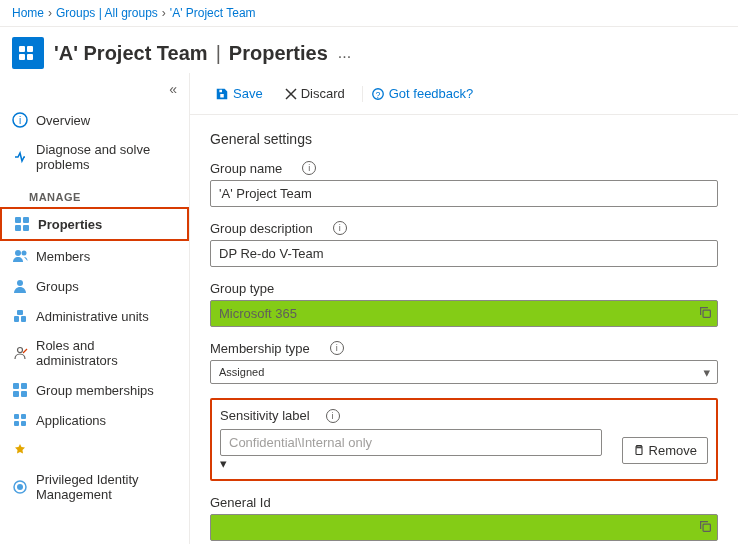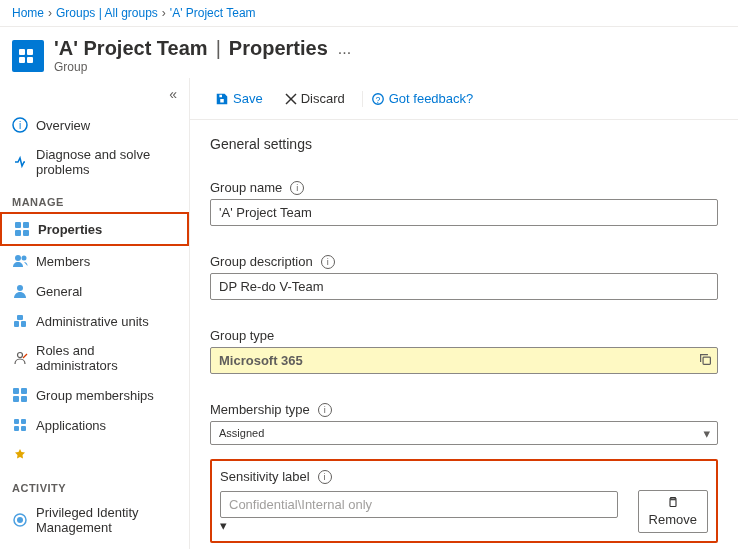--- a/index.html
+++ b/index.html
@@ -16,21 +16,21 @@
     .page-header-icon svg { width: 20px; height: 20px; fill: white; }
     .page-header-text h1 { font-size: 20px; font-weight: 600; color: #323130; display: flex; align-items: center; gap: 6px; }
     .page-header-text .subtitle { font-size: 12px; color: #605e5c; }
     .separator { color: #605e5c; font-weight: 300; font-size: 20px; margin: 0 2px; }
 
     
     .layout { display: flex; height: calc(551px - 80px); }
 
     
     .sidebar { width: 190px; min-width: 190px; border-right: 1px solid #edebe9; overflow-y: auto; padding-bottom: 10px; }
-    .sidebar-section-label { font-size: 11px; font-weight: 600; color: #605e5c; padding: 12px 12px 4px 12px; text-transform: uppercase; letter-spacing: 0.5px; }
+    .sidebar-section-label { font-size: 11px; font-weight: 600; color: #605e5c; padding: 12px 12px 4px 29px; text-transform: uppercase; letter-spacing: 0.5px; }
     .sidebar-item { display: flex; align-items: center; gap: 8px; padding: 7px 12px; cursor: pointer; font-size: 13px; color: #323130; position: relative; }
     .sidebar-item.active { background: #edebe9; font-weight: 600; }
     .sidebar-item.active::before { content: ''; position: absolute; left: 0; top: 0; bottom: 0; width: 3px; background: #0078d4; }
     .sidebar-item .icon { width: 16px; height: 16px; display: flex; align-items: center; justify-content: center; flex-shrink: 0; }
     .sidebar-item.active { border: 2px solid #d83b01; background: #fff; }
     .sidebar-item.active::before { display: none; }
 
     
     .collapse-btn { background: none; border: none; cursor: pointer; padding: 4px; display: flex; align-items: center; justify-content: center; }
 
@@ -41,37 +41,37 @@
     .toolbar { display: flex; align-items: center; gap: 4px; padding: 8px 16px; border-bottom: 1px solid #edebe9; }
     .toolbar-btn { display: flex; align-items: center; gap: 4px; padding: 4px 8px; border: 1px solid transparent; background: none; cursor: pointer; font-size: 13px; color: #323130; border-radius: 2px; }
     .toolbar-btn.primary { color: #0078d4; }
     .toolbar-divider { width: 1px; height: 16px; background: #edebe9; margin: 0 4px; }
     .feedback-btn { display: flex; align-items: center; gap: 4px; color: #0078d4; background: none; border: none; cursor: pointer; font-size: 13px; }
 
     
     .form-area { padding: 16px 20px; }
     .section-title { font-size: 14px; font-weight: 400; margin-bottom: 14px; color: #323130; }
     .form-group { margin-bottom: 14px; }
-    .form-label { display: flex; align-items: center; gap: 8px; font-size: 13px; color: #323130; margin-bottom: 4px; margin-top: 28px; }
+    .form-label { display: flex; align-items: flex-start; gap: 20px; font-size: 13px; color: #323130; margin-bottom: 4px; }
     .info-icon { width: 14px; height: 14px; border-radius: 50%; border: 1px solid #605e5c; display: inline-flex; align-items: center; justify-content: center; font-size: 9px; color: #605e5c; cursor: help; }
     .form-input { width: 100%; padding: 5px 8px; border: 1px solid #8a8886; border-radius: 2px; font-size: 13px; color: #323130; background: #fff; outline: none; }
-    .form-input.readonly { background: #fef9c3; color: #605e5c; font-weight: bold; }
+    .form-input.readonly { background: #84cc16; color: #605e5c; }
     .form-input-wrapper { position: relative; width: 100%; }
     .form-input-wrapper .copy-icon { position: absolute; right: 6px; top: 50%; transform: translateY(-50%); cursor: pointer; color: #605e5c; }
     .form-select { width: 100%; padding: 5px 28px 5px 8px; border: 1px solid #8a8886; border-radius: 2px; font-size: 11px; color: #323130; background: #fff; appearance: none; cursor: pointer; outline: none; }
     .select-wrapper { position: relative; }
     .select-wrapper .chevron { position: absolute; right: 8px; top: 50%; transform: translateY(-50%); pointer-events: none; color: #605e5c; }
 
     
     .sensitivity-box { border: 2px solid #d83b01; border-radius: 2px; padding: 8px; }
-    .sensitivity-label-title { display: flex; align-items: center; gap: 8px; font-size: 13px; margin-bottom: 6px; }
+    .sensitivity-label-title { display: flex; align-items: center; gap: 16px; font-size: 13px; margin-bottom: 6px; }
     .sensitivity-input-row { display: flex; gap: 20px; align-items: center; }
     .sensitivity-select-wrapper { flex: 1; position: relative; }
     .sensitivity-select { width: 100%; padding: 5px 28px 5px 8px; border: 1px solid #8a8886; border-radius: 2px; font-size: 13px; color: #a19f9d; background: #fff; appearance: none; cursor: pointer; outline: none; }
-    .remove-btn { display: flex; align-items: center; gap: 4px; padding: 5px 10px; border: 1px solid #8a8886; border-radius: 2px; background: #fff; cursor: pointer; font-size: 13px; color: #323130; white-space: nowrap; flex-direction: column; }
+    .remove-btn { display: flex; align-items: center; gap: 4px; padding: 5px 10px; border: 1px solid #8a8886; border-radius: 2px; background: #fff; cursor: pointer; font-size: 13px; color: #323130; white-space: nowrap; }
 
     
     .icon-blue { color: #0078d4; }
     .icon-yellow { color: #e3a600; }
   </style>
 </head>
 <body>
 
 <div class="breadcrumb">
   <a>Home</a>
@@ -90,21 +90,20 @@
       <rect x="9" y="11" width="6" height="6" rx="1" fill="white"></rect>
     </svg>
   </div>
   <div class="page-header-text">
     <h1>
       <span>'A' Project Team</span>
       <span class="separator">|</span>
       <span>Properties</span>
       <span style="font-weight:300;color:#605e5c;margin-left:4px;font-size:16px;">...</span>
     </h1>
-    <div class="subtitle">Group</div>
   </div>
 </div>
 
 <div class="layout">
 
   <div class="sidebar">
 
     <div style="display:flex;justify-content:flex-end;padding:4px 8px;">
       <button class="collapse-btn">
         <span style="font-size:14px;color:#605e5c;">«</span>
@@ -156,21 +155,21 @@
       <span>Members</span>
     </div>
 
     <div class="sidebar-item">
       <span class="icon icon-blue">
         <svg width="16" height="16" viewBox="0 0 16 16" fill="currentColor" opacity="0.7">
             <circle cx="8" cy="5" r="3"></circle>
             <path d="M2 15c0-3.3 2.7-6 6-6s6 2.7 6 6"></path>
           </svg>
       </span>
-      <span>General</span>
+      <span>Groups</span>
     </div>
 
     <div class="sidebar-item">
       <span class="icon icon-blue">
         <svg width="16" height="16" viewBox="0 0 16 16" fill="currentColor" opacity="0.7">
             <rect x="2" y="8" width="5" height="6" rx="1"></rect>
             <rect x="9" y="8" width="5" height="6" rx="1"></rect>
             <rect x="5" y="2" width="6" height="5" rx="1"></rect>
           </svg>
       </span>
@@ -213,21 +212,20 @@
     </div>
 
     <div class="sidebar-item">
       <span class="icon icon-yellow">
         <svg width="16" height="16" viewBox="0 0 16 16" fill="currentColor">
             <path d="M8 2l1.5 3 3.5.5-2.5 2.5.5 3.5L8 10l-3 1.5.5-3.5L3 5.5l3.5-.5z"></path>
           </svg>
       </span>
     </div>
 
-    <div class="sidebar-section-label">Activity</div>
 
     <div class="sidebar-item">
       <span class="icon icon-blue">
         <svg width="16" height="16" viewBox="0 0 16 16" fill="currentColor" opacity="0.7">
             <circle cx="8" cy="8" r="6" stroke="currentColor" stroke-width="1.5" fill="none"></circle>
             <circle cx="8" cy="8" r="3"></circle>
           </svg>
       </span>
       <span>Privileged Identity Management</span>
     </div>

